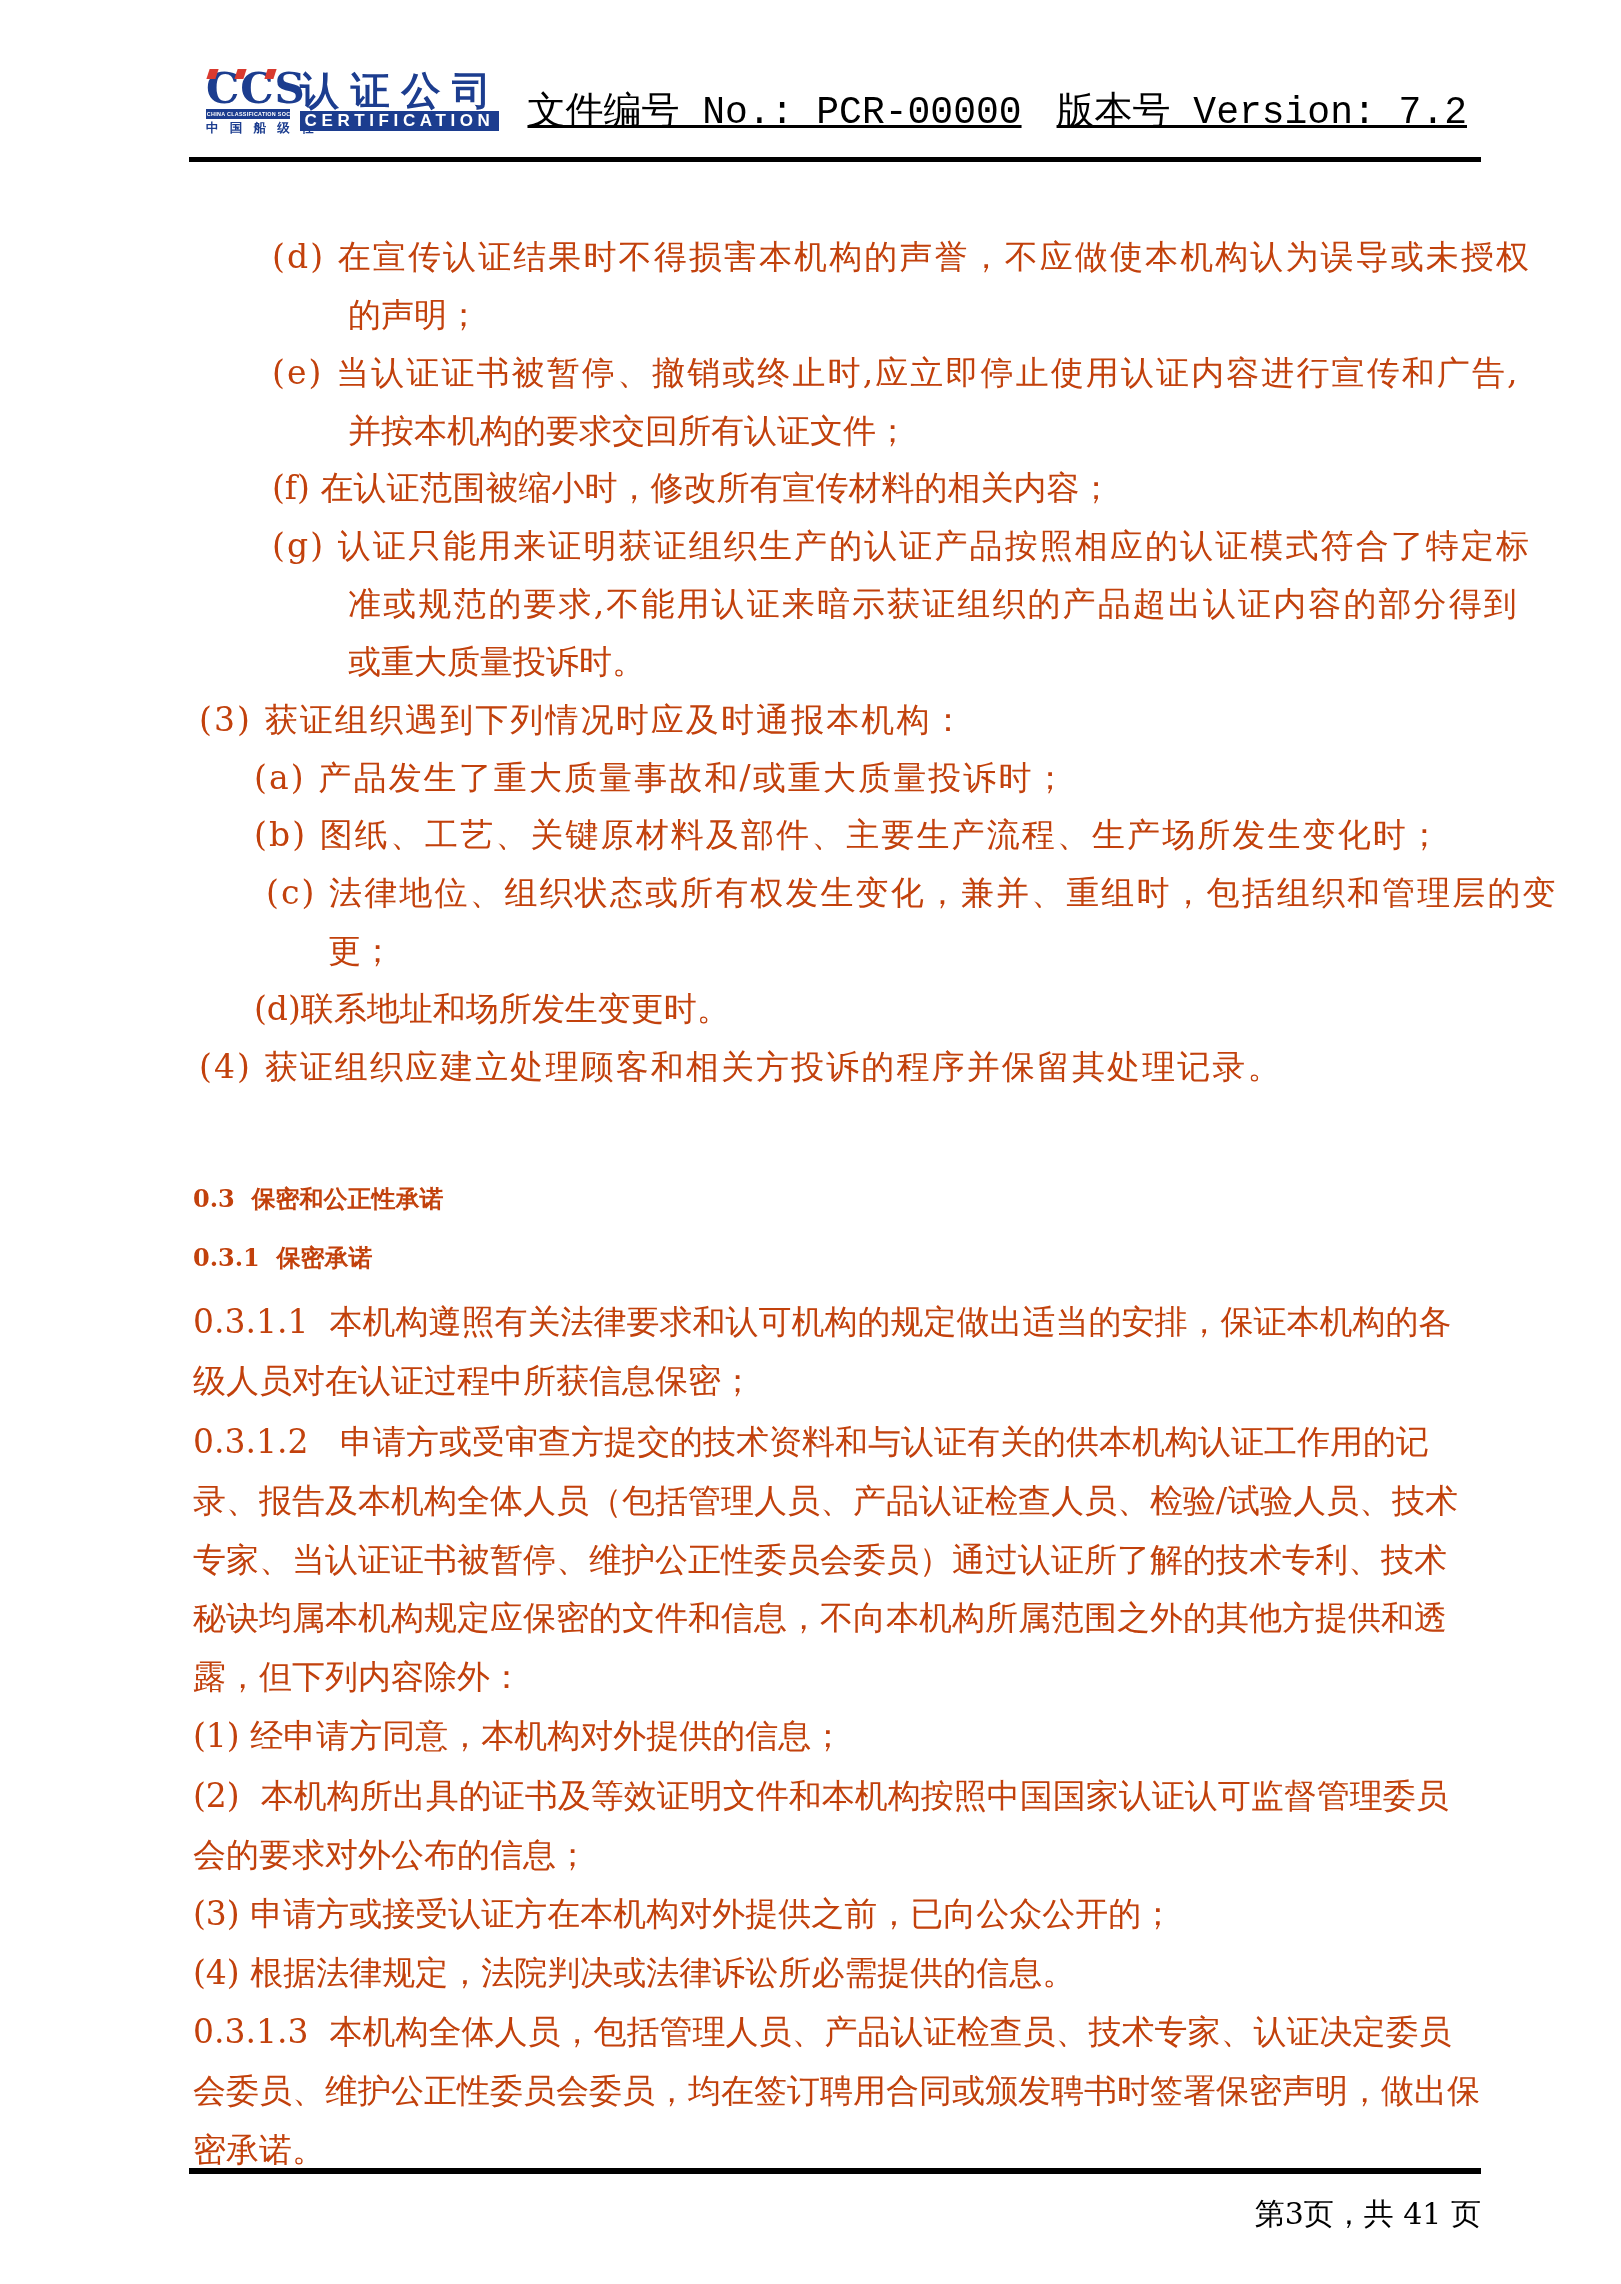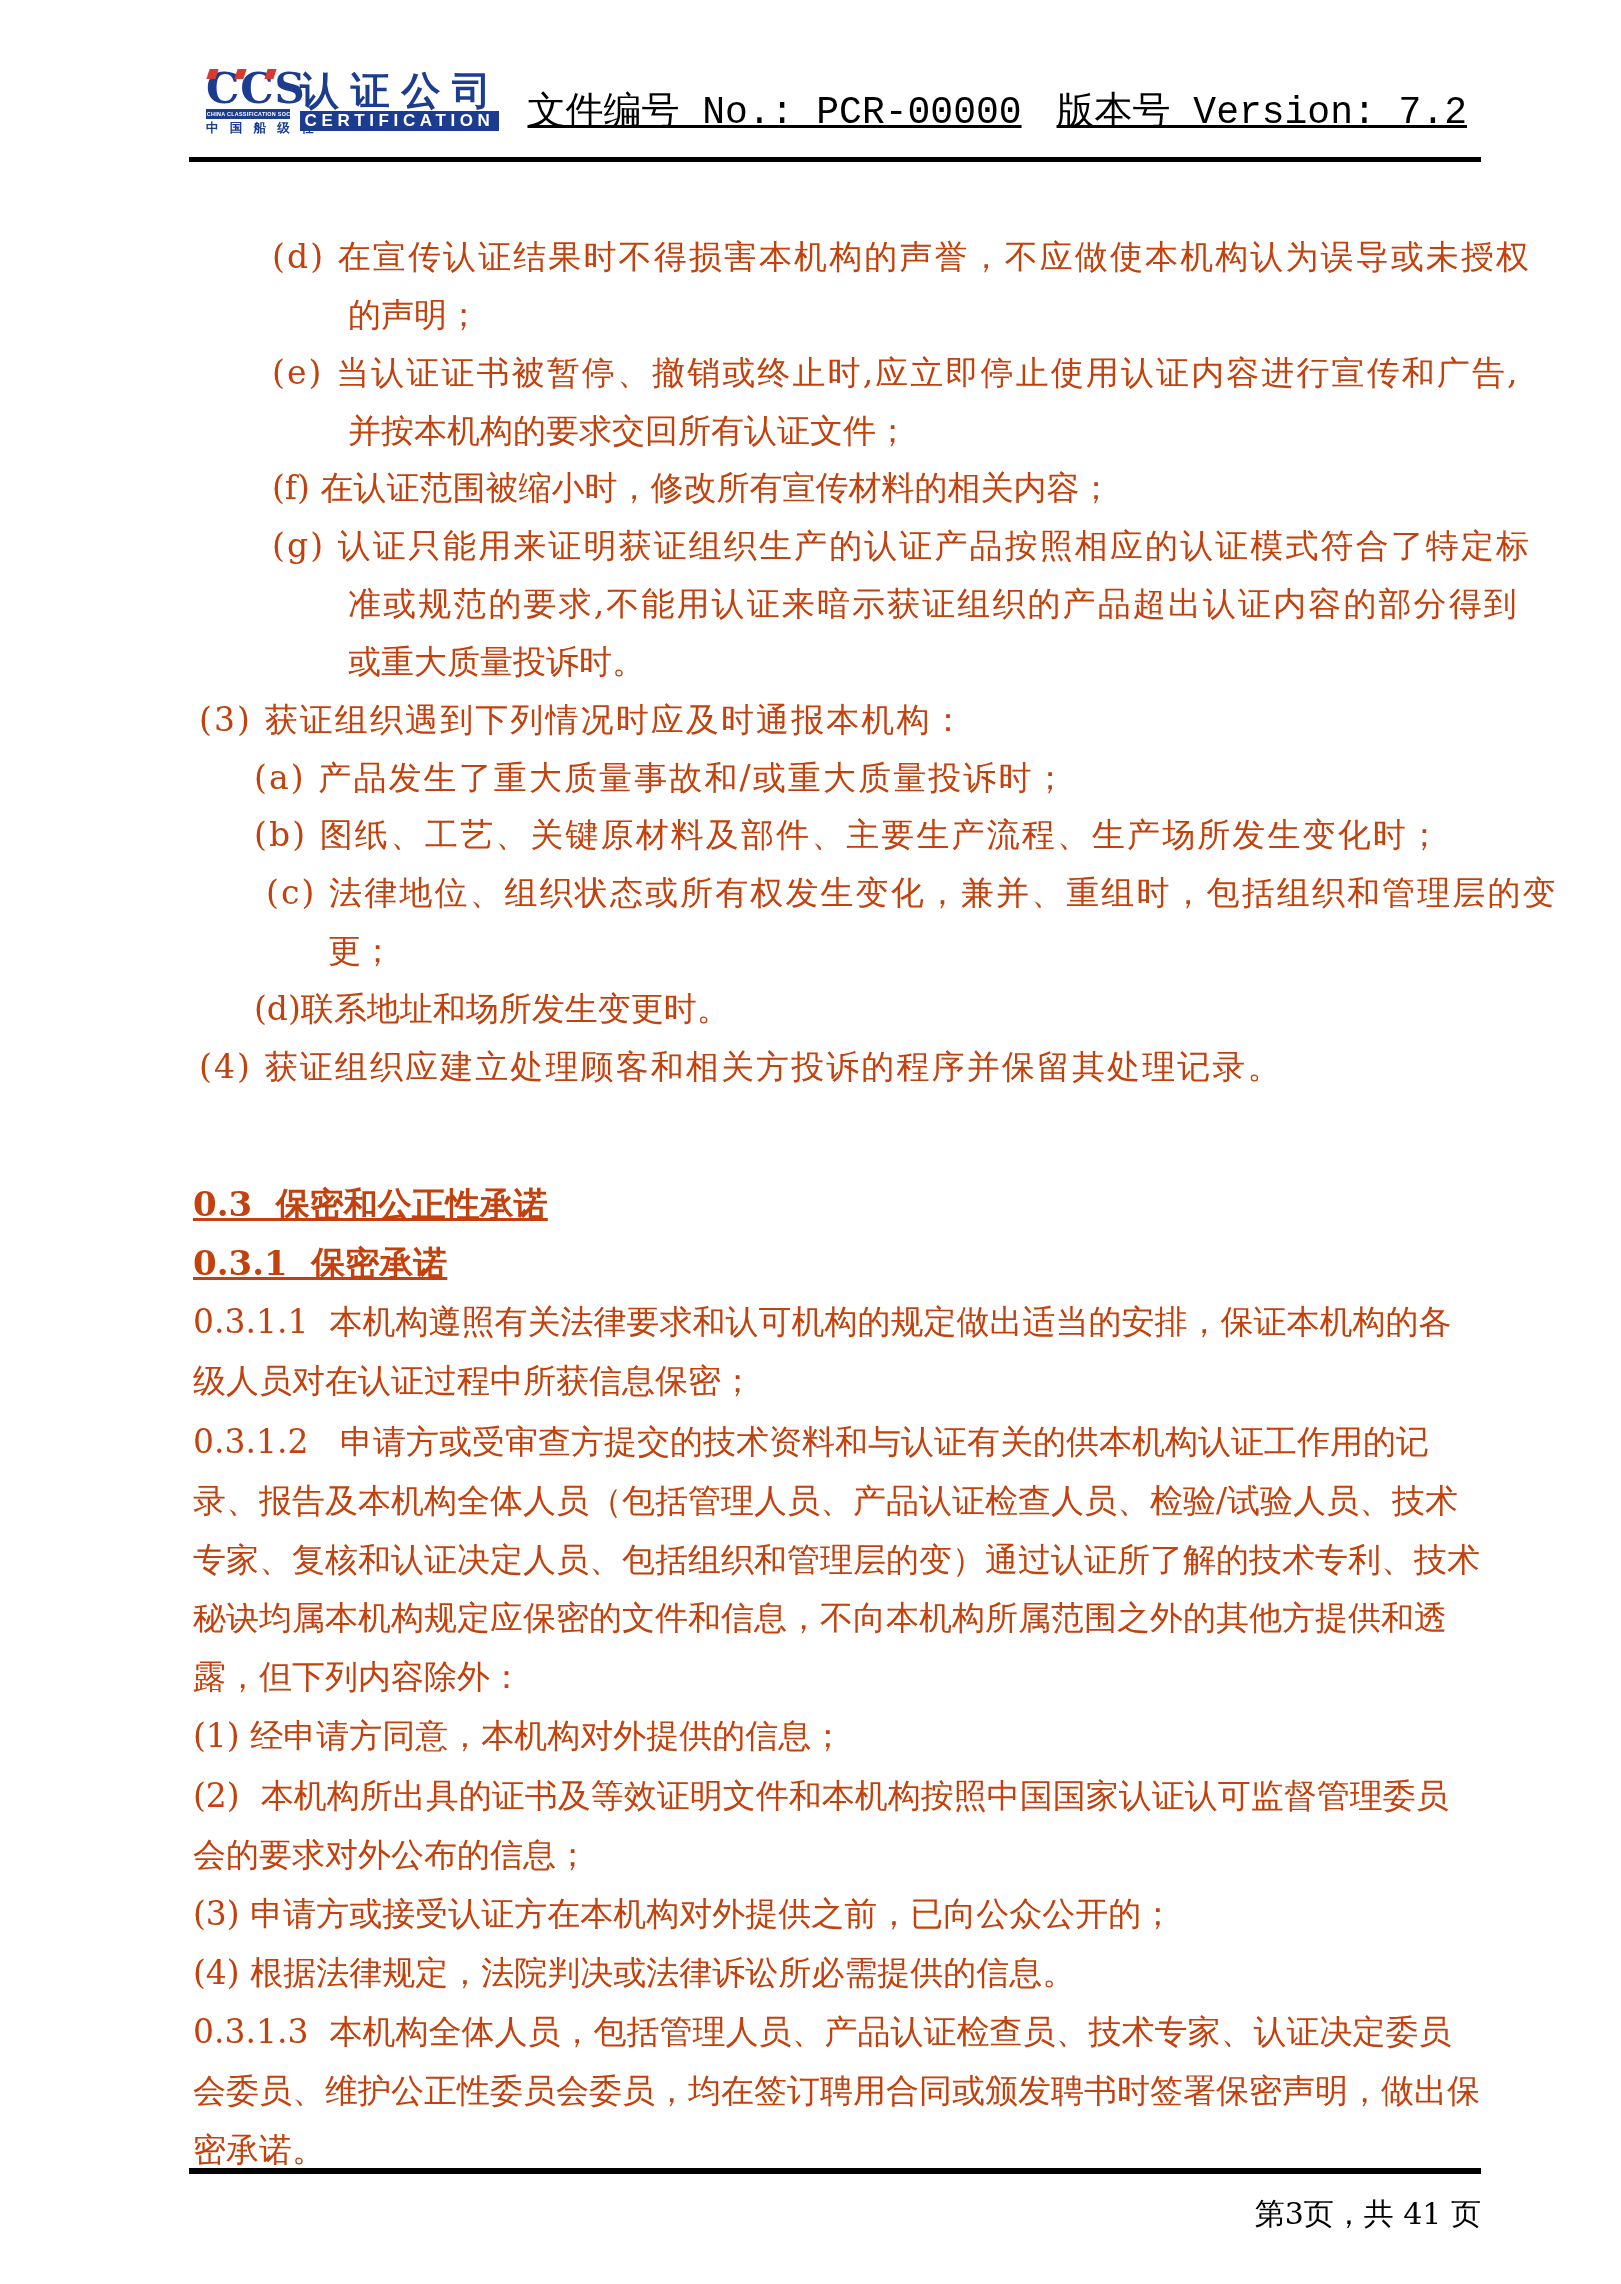--- a/index.html
+++ b/index.html
@@ -56,21 +56,21 @@
   .rule{position:absolute;background:#000;}
   .top-rule{left:189px;top:157px;width:1292px;height:5px;}
   .bottom-rule{left:189px;top:2168px;width:1292px;height:5.9px;}
   
   .ln{
     position:absolute;
     font-size:33px;line-height:1.15;
     white-space:pre;color:#c2410c;
   }
   .ls{letter-spacing:2.1px;}
-  .h{font-weight:bold;font-size:34px;text-decoration:underline;}
+  .h{font-weight:bold;font-size:24px;}
   
   .page-number{
     position:absolute;left:189px;top:2194px;width:1292px;
     text-align:right;font-size:30px;white-space:pre;
   }
 </style>
 </head>
 <body>
 
 <div class="page">
@@ -115,21 +115,21 @@
     <div class="ln ls" style="left:266px;top:874px">(c) 法律地位、组织状态或所有权发生变化，兼并、重组时，包括组织和管理层的变</div>
     <div class="ln" style="left:328px;top:932px">更；</div>
     <div class="ln" style="left:254px;top:990px">(d)联系地址和场所发生变更时。</div>
     <div class="ln ls" style="left:199px;top:1048px">(4) 获证组织应建立处理顾客和相关方投诉的程序并保留其处理记录。</div>
     <div class="ln h" style="left:193px;top:1185px">0.3  保密和公正性承诺</div>
     <div class="ln h" style="left:193px;top:1244px">0.3.1  保密承诺</div>
     <div class="ln" style="left:193px;top:1303px">0.3.1.1  本机构遵照有关法律要求和认可机构的规定做出适当的安排，保证本机构的各</div>
     <div class="ln" style="left:193px;top:1362px">级人员对在认证过程中所获信息保密；</div>
     <div class="ln" style="left:193px;top:1423px">0.3.1.2   申请方或受审查方提交的技术资料和与认证有关的供本机构认证工作用的记</div>
     <div class="ln" style="left:193px;top:1482px">录、报告及本机构全体人员（包括管理人员、产品认证检查人员、检验/试验人员、技术</div>
-    <div class="ln" style="left:193px;top:1541px">专家、复核和认证决定人员、包括组织和管理层的变）通过认证所了解的技术专利、技术</div>
+    <div class="ln" style="left:193px;top:1541px">专家、当认证证书被暂停、维护公正性委员会委员）通过认证所了解的技术专利、技术</div>
     <div class="ln" style="left:193px;top:1599px">秘诀均属本机构规定应保密的文件和信息，不向本机构所属范围之外的其他方提供和透</div>
     <div class="ln" style="left:193px;top:1658px">露，但下列内容除外：</div>
     <div class="ln" style="left:193px;top:1717px">(1) 经申请方同意，本机构对外提供的信息；</div>
     <div class="ln" style="left:193px;top:1777px">(2)  本机构所出具的证书及等效证明文件和本机构按照中国国家认证认可监督管理委员</div>
     <div class="ln" style="left:193px;top:1836px">会的要求对外公布的信息；</div>
     <div class="ln" style="left:193px;top:1895px">(3) 申请方或接受认证方在本机构对外提供之前，已向公众公开的；</div>
     <div class="ln" style="left:193px;top:1954px">(4) 根据法律规定，法院判决或法律诉讼所必需提供的信息。</div>
     <div class="ln" style="left:193px;top:2013px">0.3.1.3  本机构全体人员，包括管理人员、产品认证检查员、技术专家、认证决定委员</div>
     <div class="ln" style="left:193px;top:2072px">会委员、维护公正性委员会委员，均在签订聘用合同或颁发聘书时签署保密声明，做出保</div>
     <div class="ln" style="left:193px;top:2131px">密承诺。</div>

